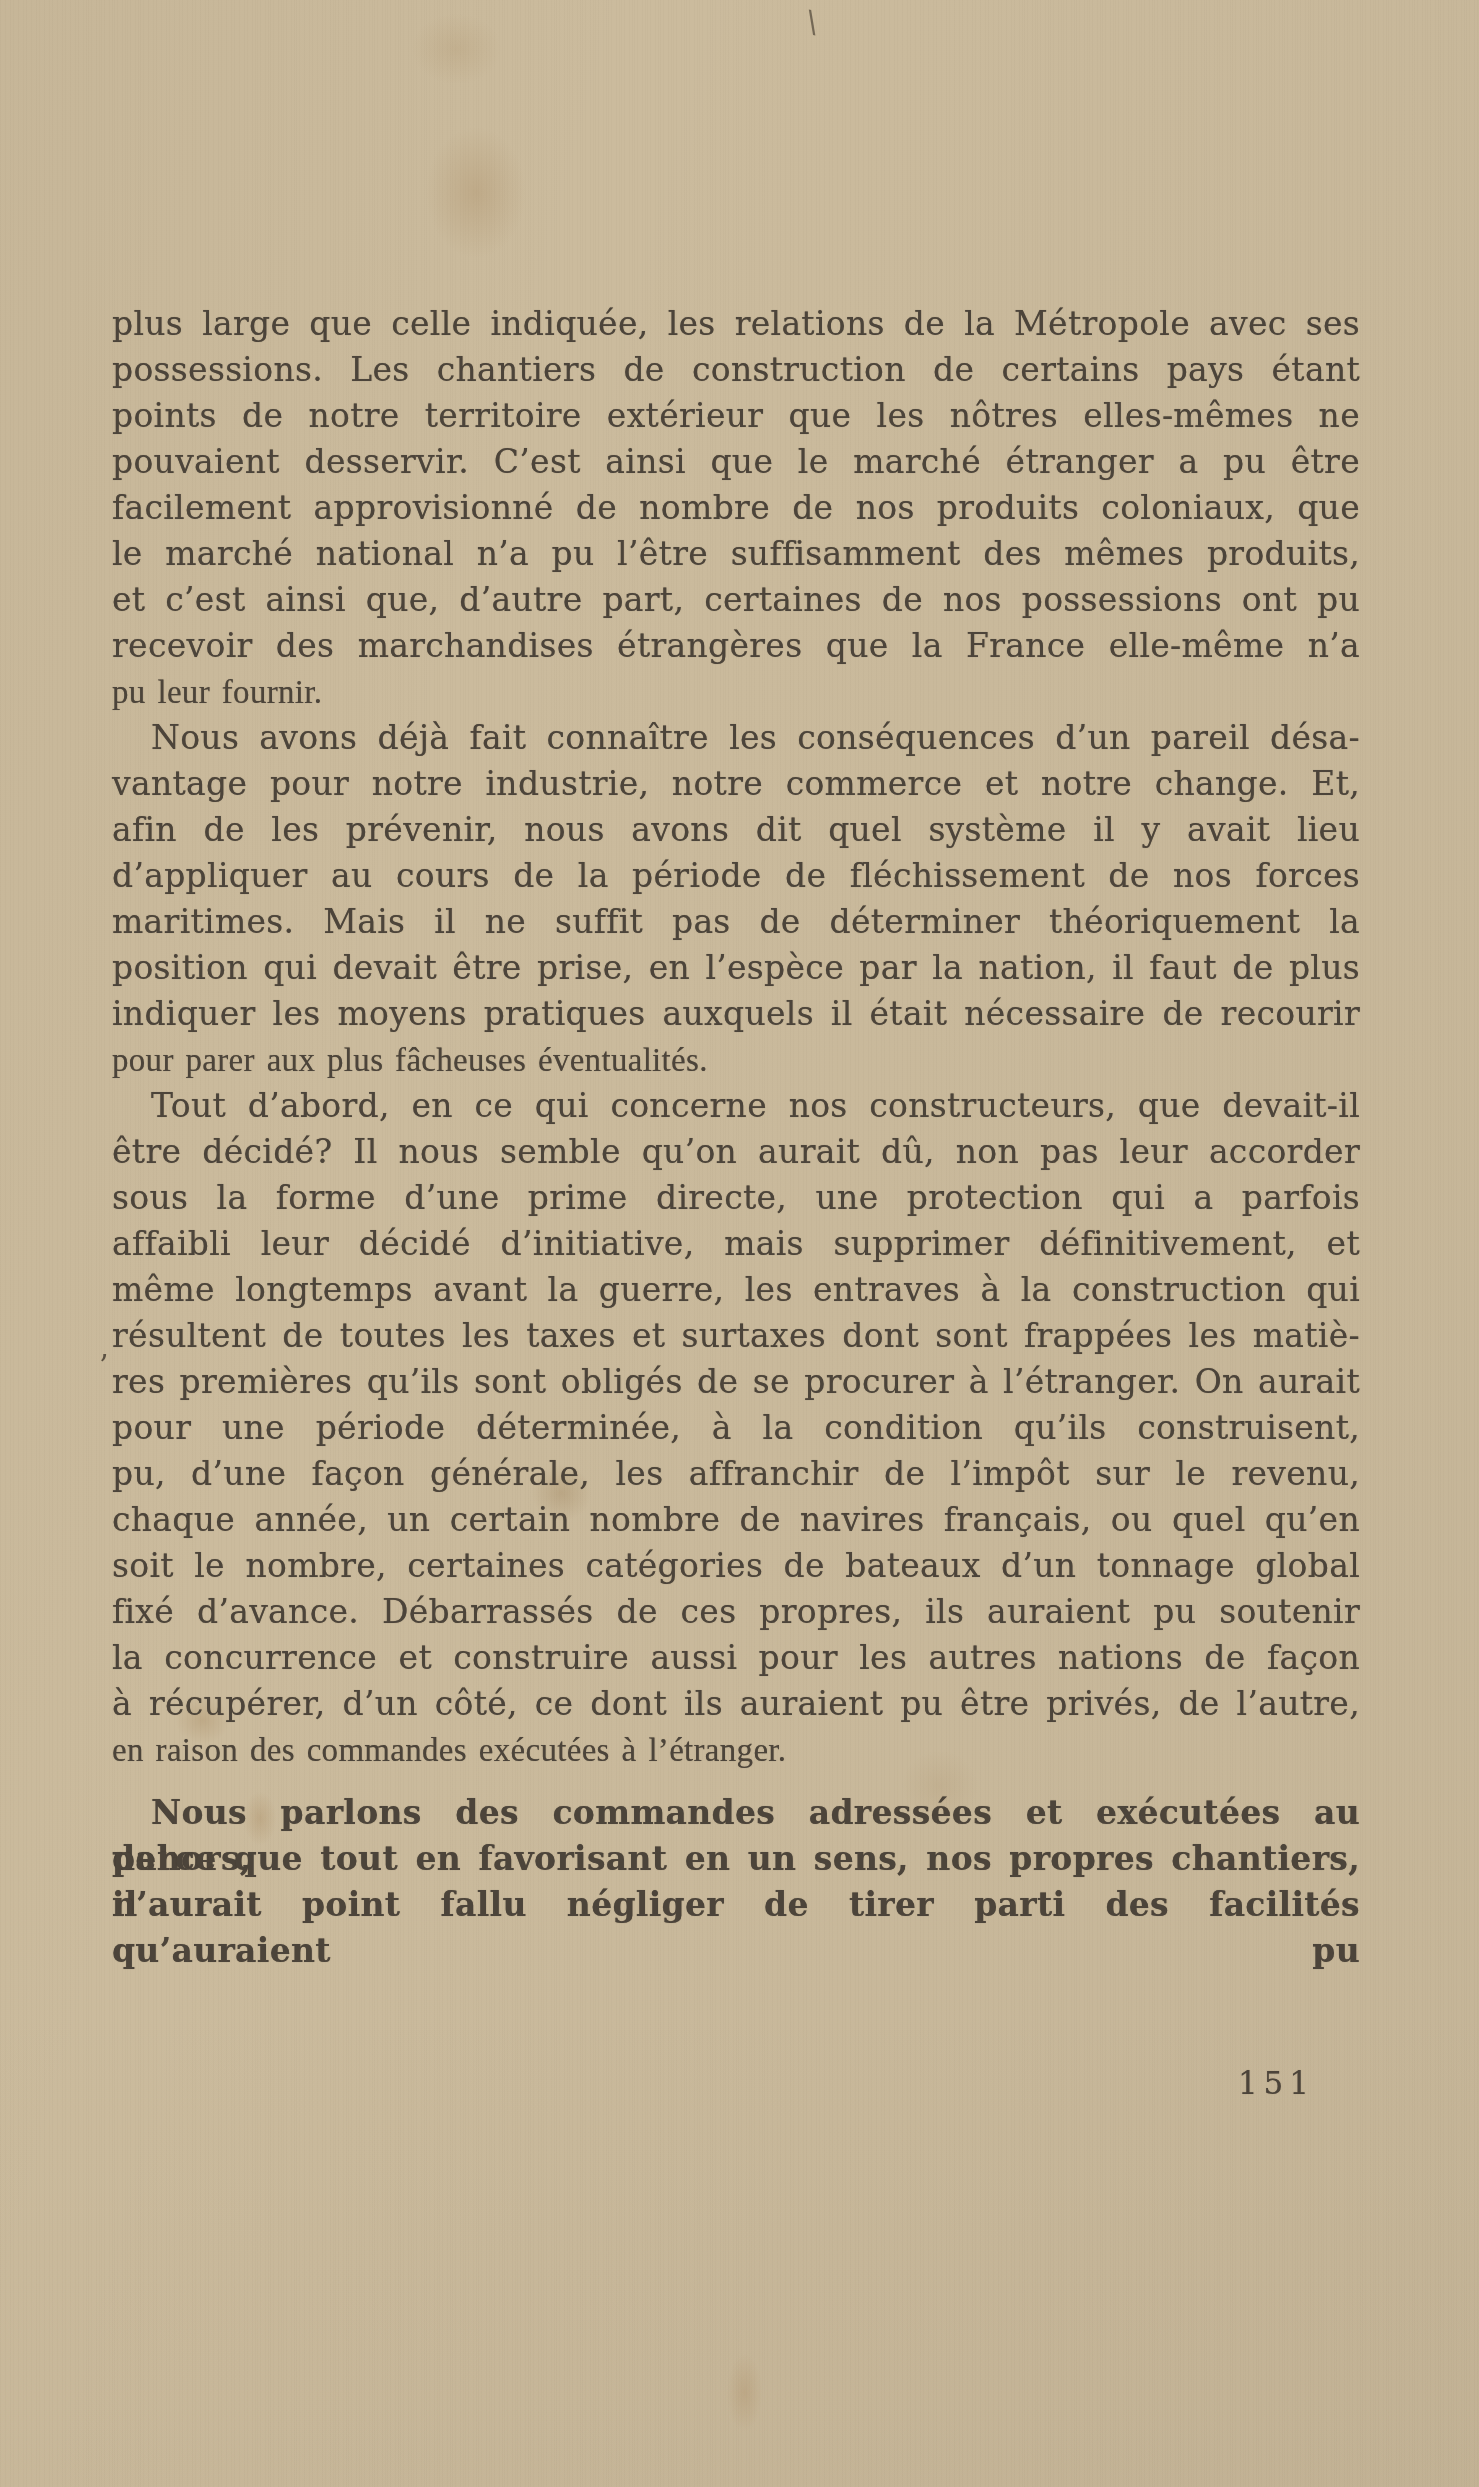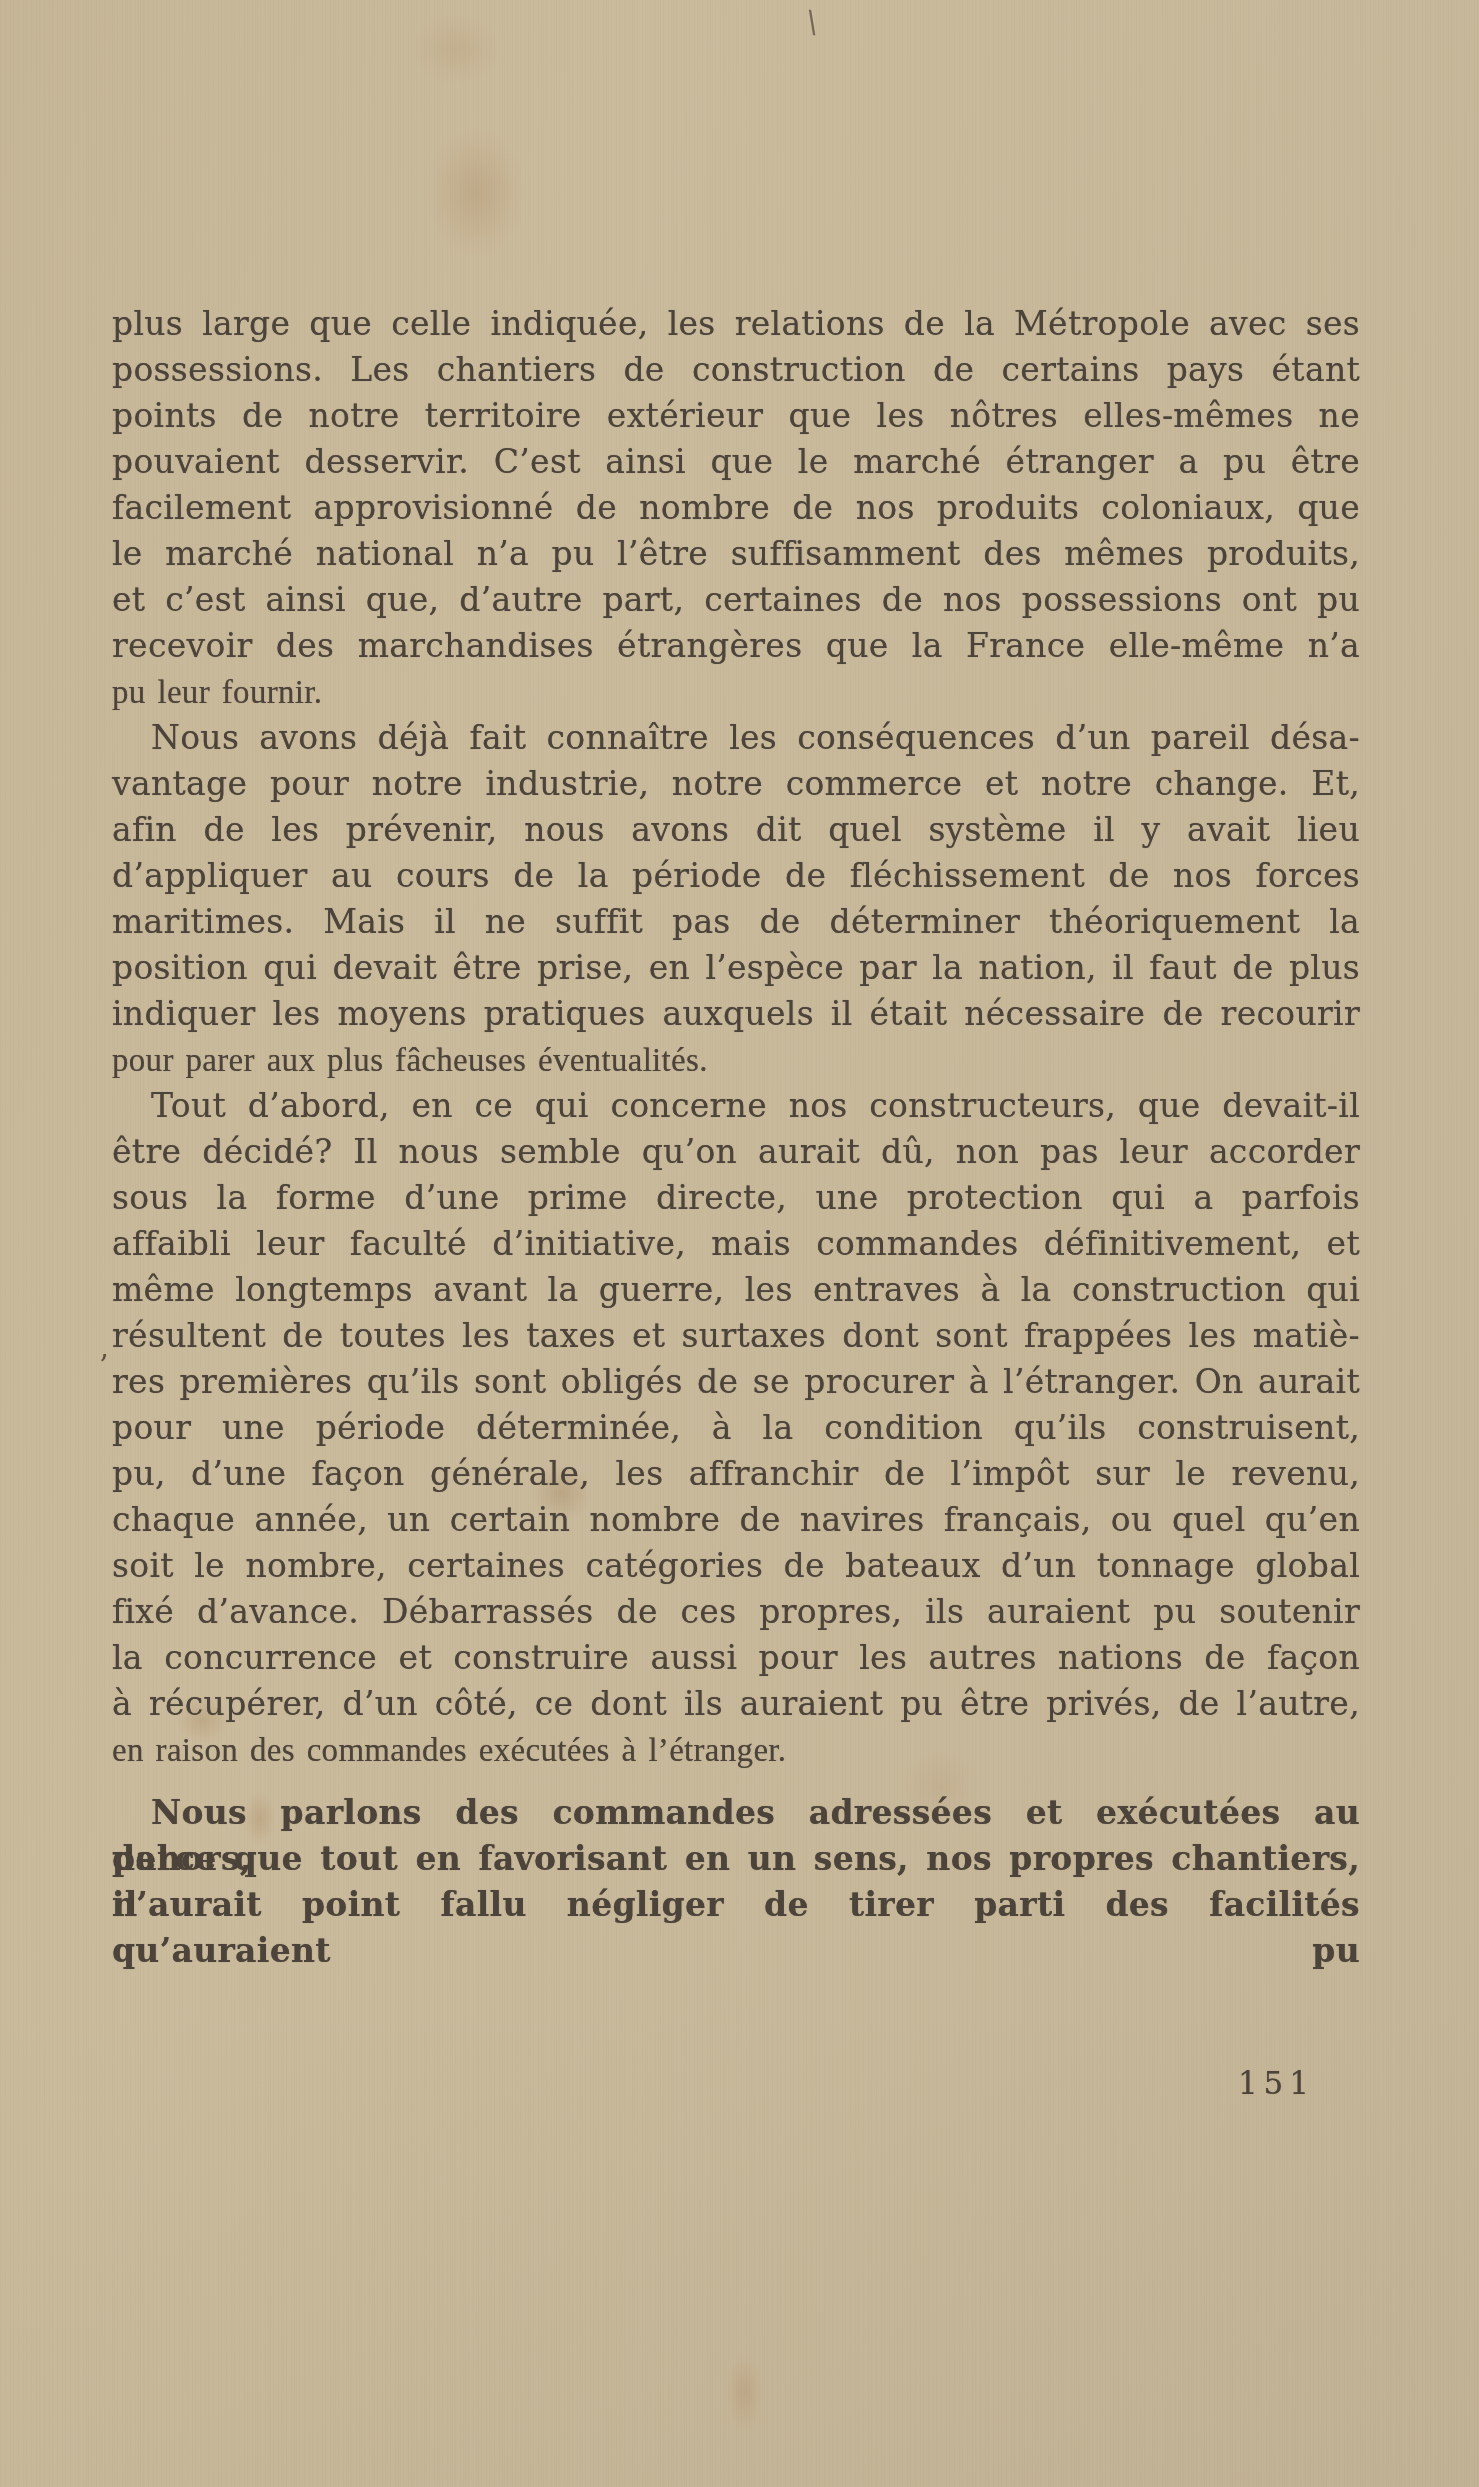--- a/index.html
+++ b/index.html
@@ -107,21 +107,21 @@
         <div class="line">d’appliquer au cours de la période de fléchissement de nos forces</div>
         <div class="line">maritimes. Mais il ne suffit pas de déterminer théoriquement la</div>
         <div class="line">position qui devait être prise, en l’espèce par la nation, il faut de plus</div>
         <div class="line">indiquer les moyens pratiques auxquels il était nécessaire de recourir</div>
         <div class="line last">pour parer aux plus fâcheuses éventualités.</div>
       </div>
       <div class="para indent">
         <div class="line">Tout d’abord, en ce qui concerne nos constructeurs, que devait-il</div>
         <div class="line">être décidé? Il nous semble qu’on aurait dû, non pas leur accorder</div>
         <div class="line">sous la forme d’une prime directe, une protection qui a parfois</div>
-        <div class="line">affaibli leur faculté d’initiative, mais commandes définitivement, et</div>
+        <div class="line">affaibli leur décidé d’initiative, mais supprimer définitivement, et</div>
         <div class="line">même longtemps avant la guerre, les entraves à la construction qui</div>
         <div class="line">résultent de toutes les taxes et surtaxes dont sont frappées les matiè-</div>
         <div class="line">res premières qu’ils sont obligés de se procurer à l’étranger. On aurait</div>
         <div class="line">pour une période déterminée, à la condition qu’ils construisent,</div>
         <div class="line">pu, d’une façon générale, les affranchir de l’impôt sur le revenu,</div>
         <div class="line">chaque année, un certain nombre de navires français, ou quel qu’en</div>
         <div class="line">soit le nombre, certaines catégories de bateaux d’un tonnage global</div>
         <div class="line">fixé d’avance. Débarrassés de ces propres, ils auraient pu soutenir</div>
         <div class="line">la concurrence et construire aussi pour les autres nations de façon</div>
         <div class="line">à récupérer, d’un côté, ce dont ils auraient pu être privés, de l’autre,</div>

